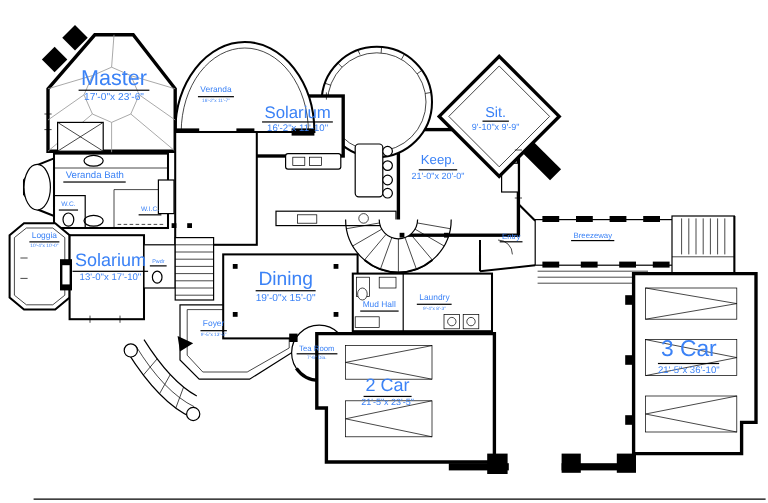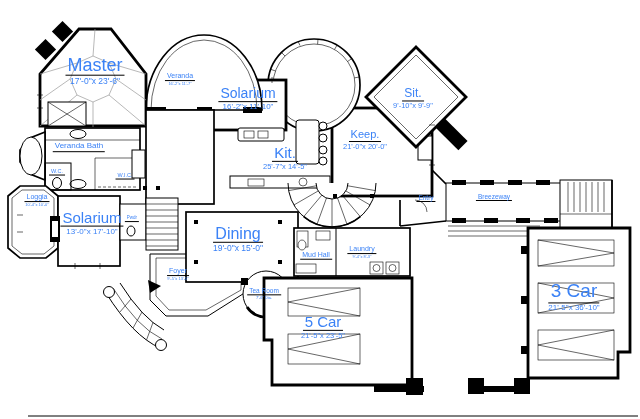--- a/index.html
+++ b/index.html
@@ -309,24 +309,20 @@
     <span class="dm" style="font-size:8px">16'-2"x 11'-10"</span>
   </div>
 
 
   <div class="lbl" style="left:413px;top:99px">
     <span class="nm" style="font-size:12px">Sit.</span>
     <span class="dm" style="font-size:7.5px">9'-10"x 9'-9"</span>
   </div>
 
 
-  <div class="lbl" style="left:285px;top:158px">
-    <span class="nm" style="font-size:15px">Kit.</span>
-    <span class="dm" style="font-size:7.5px">25'-7"x 14'-5"</span>
-  </div>
 
   <div class="lbl" style="left:365px;top:140px">
     <span class="nm" style="font-size:11px">Keep.</span>
     <span class="dm" style="font-size:7.5px">21'-0"x 20'-0"</span>
   </div>
 
   <div class="lbl" style="left:79px;top:147px">
     <span class="nm" style="font-size:8px">Veranda Bath</span>
   </div>
 
@@ -378,21 +374,21 @@
 
   <div class="lbl" style="left:426px;top:198px">
     <span class="nm" style="font-size:6.5px">Entry</span>
   </div>
 
   <div class="lbl" style="left:494px;top:197px">
     <span class="nm" style="font-size:6.5px">Breezeway</span>
   </div>
 
   <div class="lbl" style="left:323px;top:327px">
-    <span class="nm" style="font-size:15px">5 Car</span>
+    <span class="nm" style="font-size:15px">2 Car</span>
     <span class="dm" style="font-size:7.5px">21'-5"x 23'-5"</span>
   </div>
 
   <div class="lbl" style="left:574px;top:297px">
     <span class="nm" style="font-size:19px">3 Car</span>
     <span class="dm" style="font-size:8px">21'-5"x 36'-10"</span>
   </div>
 
 </div>
 </div>

